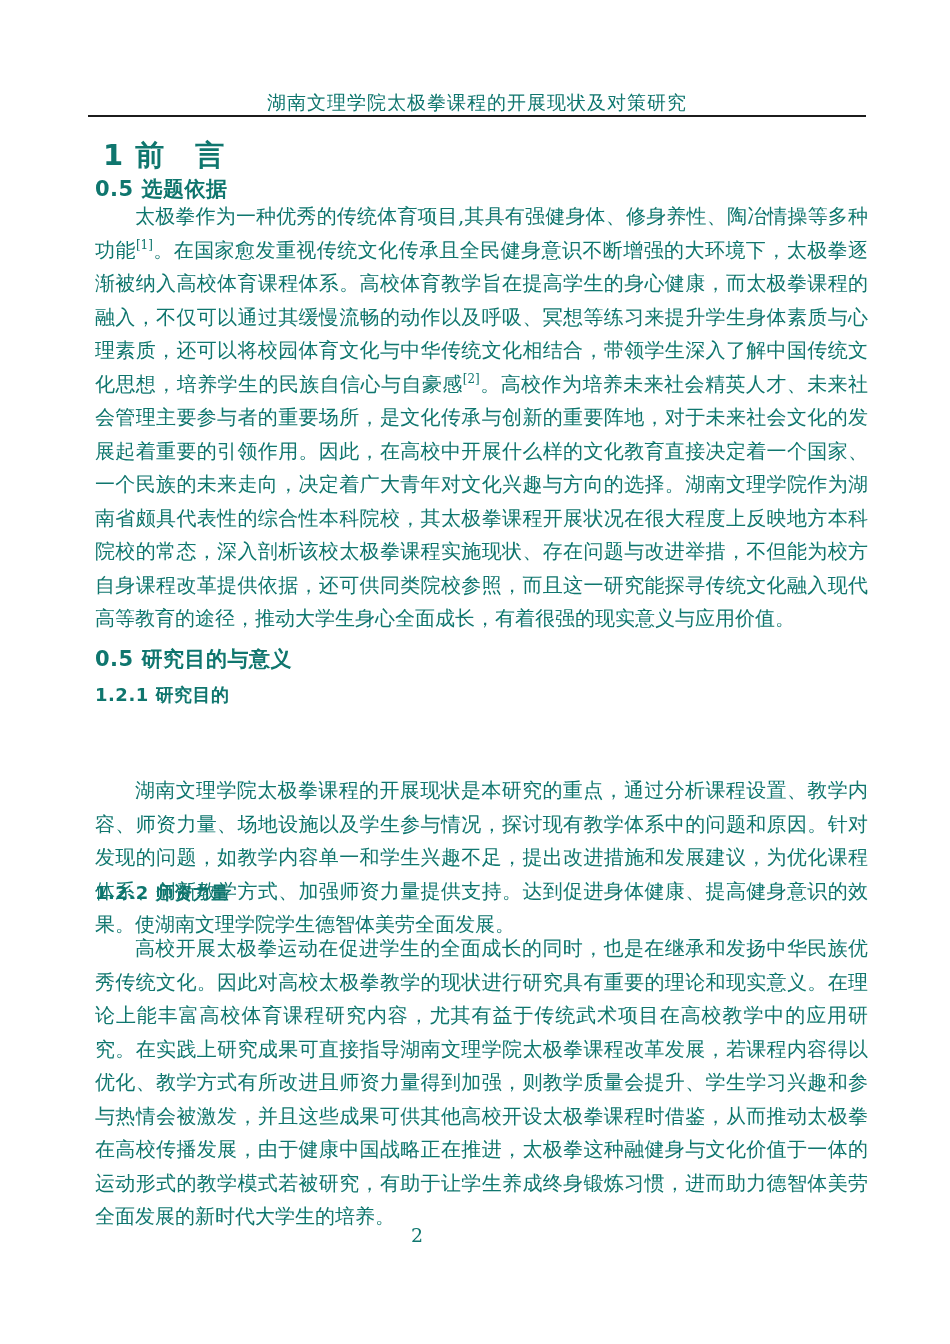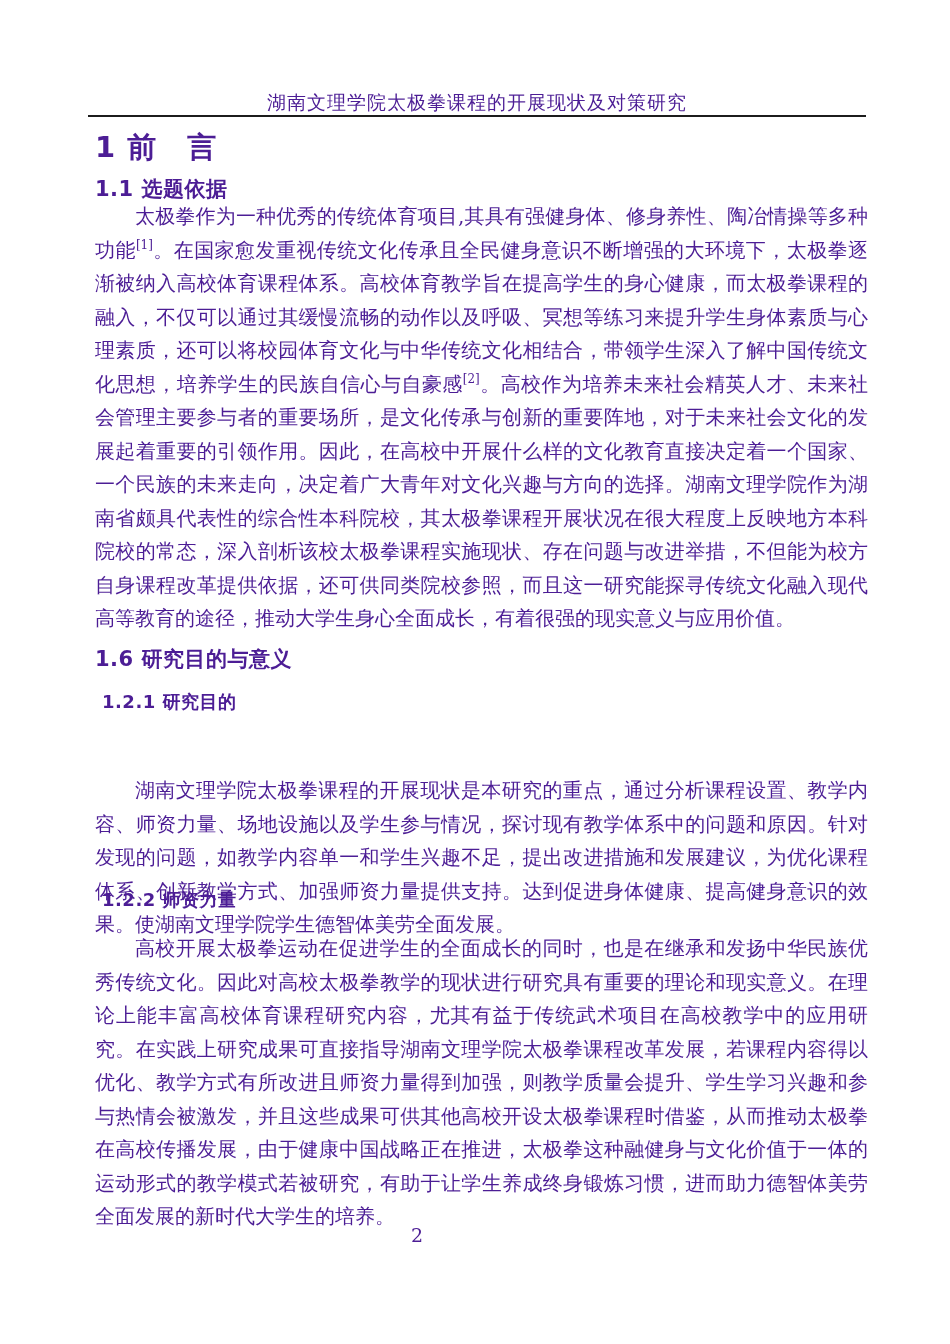--- a/index.html
+++ b/index.html
@@ -2,21 +2,21 @@
 <html lang="zh"><head>
 <meta charset="utf-8">
 <style>
   html, body { margin: 0; padding: 0; background: #e8e8e8; }
   .page {
     position: relative;
     width: 950px;
     height: 1344px;
     margin: 0 auto;
     background: #ffffff;
-    color: #4c1d95;
+    color: #0f766e;
     font-family: "DejaVu Serif", "Liberation Serif", serif;
     overflow: hidden;
   }
   .header-title {
     position: absolute;
     top: 91px;
     left: 88px;
     width: 778px;
     text-align: center;
     font-size: 19px;
@@ -29,21 +29,21 @@
     top: 115px;
     left: 88px;
     width: 778px;
     height: 2px;
     background: #1c1c1c;
   }
   .h1 {
     position: absolute;
     top: 129px;
     left: 95px;
-    margin: 0;
+    margin: 8px;
     font-family: "DejaVu Sans", "Liberation Sans", sans-serif;
     font-weight: bold;
     font-size: 29px;
     line-height: 36px;
     letter-spacing: 1px;
     white-space: nowrap;
   }
   .h2 {
     position: absolute;
     left: 95px;
@@ -53,21 +53,21 @@
     font-size: 21px;
     line-height: 26px;
     letter-spacing: 0.5px;
     white-space: nowrap;
   }
   .h2a { top: 176px; }
   .h2b { top: 646px; }
   .h3 {
     position: absolute;
     left: 95px;
-    margin: 7px;
+    margin: 0;
     font-family: "DejaVu Sans", "Liberation Sans", sans-serif;
     font-weight: bold;
     font-size: 18px;
     line-height: 23px;
     letter-spacing: 0.5px;
     white-space: nowrap;
   }
   .h3a { top: 683px; }
   .h3b { top: 881px; }
   .para {
@@ -105,25 +105,25 @@
 <body>
 
 <div class="page">
 
   <div class="header-title">湖南文理学院太极拳课程的开展现状及对策研究</div>
 
   <div class="header-rule"></div>
 
   <h1 class="h1">1 前　言</h1>
 
-  <h2 class="h2 h2a">1.1 选题依据</h2>
+  <h2 class="h2 h2a">0.5 选题依据</h2>
 
   <p class="para p1">太极拳作为一种优秀的传统体育项目,其具有强健身体、修身养性、陶冶情操等多种功能<sup>[1]</sup>。在国家愈发重视传统文化传承且全民健身意识不断增强的大环境下，太极拳逐渐被纳入高校体育课程体系。高校体育教学旨在提高学生的身心健康，而太极拳课程的融入，不仅可以通过其缓慢流畅的动作以及呼吸、冥想等练习来提升学生身体素质与心理素质，还可以将校园体育文化与中华传统文化相结合，带领学生深入了解中国传统文化思想，培养学生的民族自信心与自豪感<sup>[2]</sup>。高校作为培养未来社会精英人才、未来社会管理主要参与者的重要场所，是文化传承与创新的重要阵地，对于未来社会文化的发展起着重要的引领作用。因此，在高校中开展什么样的文化教育直接决定着一个国家、一个民族的未来走向，决定着广大青年对文化兴趣与方向的选择。湖南文理学院作为湖南省颇具代表性的综合性本科院校，其太极拳课程开展状况在很大程度上反映地方本科院校的常态，深入剖析该校太极拳课程实施现状、存在问题与改进举措，不但能为校方自身课程改革提供依据，还可供同类院校参照，而且这一研究能探寻传统文化融入现代高等教育的途径，推动大学生身心全面成长，有着很强的现实意义与应用价值。</p>
 
-  <h2 class="h2 h2b">1.6 研究目的与意义</h2>
+  <h2 class="h2 h2b">0.5 研究目的与意义</h2>
 
   <h3 class="h3 h3a">1.2.1 研究目的</h3>
 
   <p class="para p2">湖南文理学院太极拳课程的开展现状是本研究的重点，通过分析课程设置、教学内容、师资力量、场地设施以及学生参与情况，探讨现有教学体系中的问题和原因。针对发现的问题，如教学内容单一和学生兴趣不足，提出改进措施和发展建议，为优化课程体系、创新教学方式、加强师资力量提供支持。达到促进身体健康、提高健身意识的效果。使湖南文理学院学生德智体美劳全面发展。</p>
 
   <h3 class="h3 h3b">1.2.2 师资力量</h3>
 
   <p class="para p3">高校开展太极拳运动在促进学生的全面成长的同时，也是在继承和发扬中华民族优秀传统文化。因此对高校太极拳教学的现状进行研究具有重要的理论和现实意义。在理论上能丰富高校体育课程研究内容，尤其有益于传统武术项目在高校教学中的应用研究。在实践上研究成果可直接指导湖南文理学院太极拳课程改革发展，若课程内容得以优化、教学方式有所改进且师资力量得到加强，则教学质量会提升、学生学习兴趣和参与热情会被激发，并且这些成果可供其他高校开设太极拳课程时借鉴，从而推动太极拳在高校传播发展，由于健康中国战略正在推进，太极拳这种融健身与文化价值于一体的运动形式的教学模式若被研究，有助于让学生养成终身锻炼习惯，进而助力德智体美劳全面发展的新时代大学生的培养。</p>
 
   <div class="page-number">2</div>

